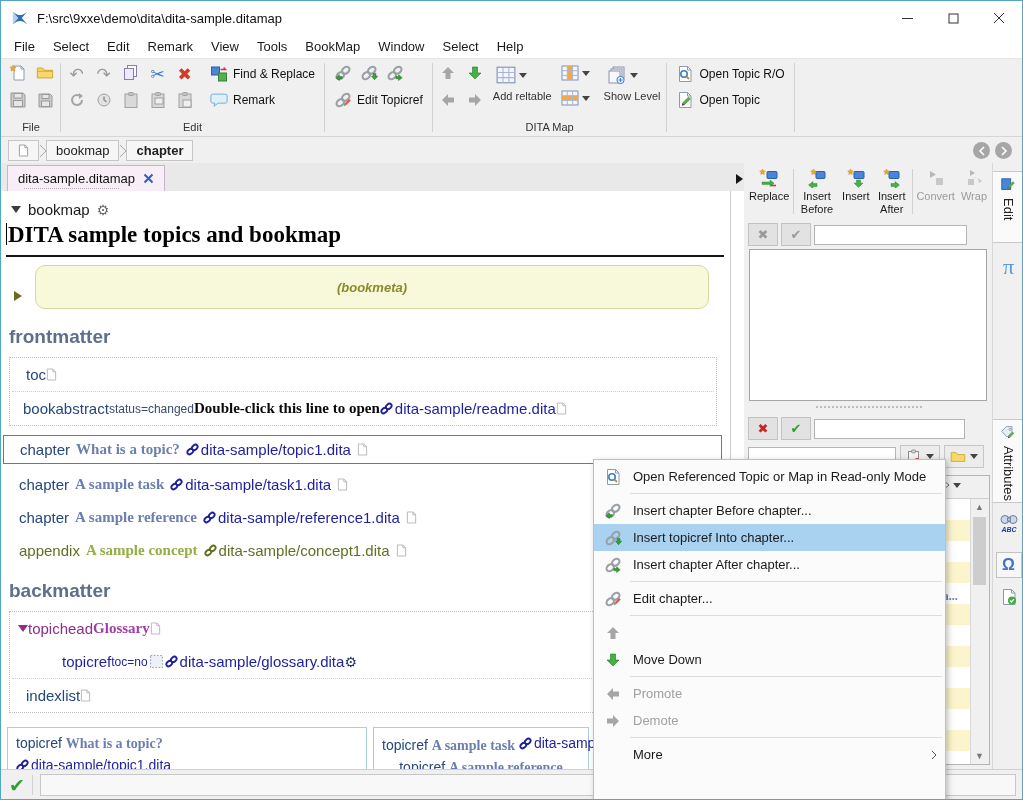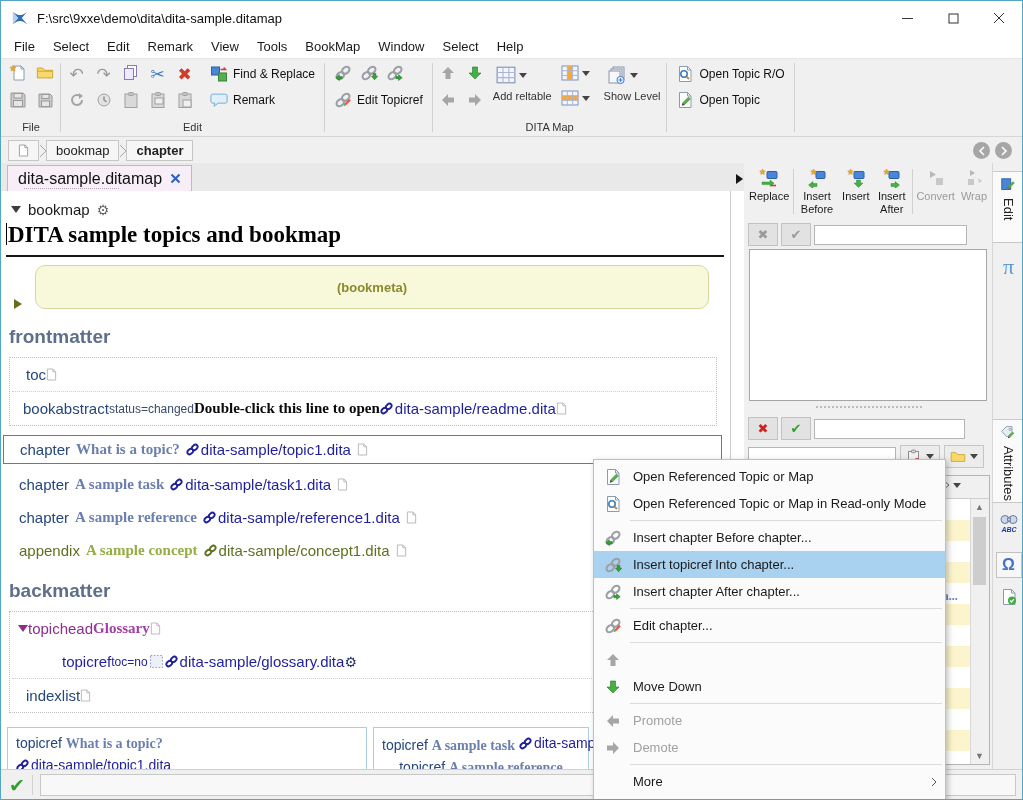--- a/index.html
+++ b/index.html
@@ -30,35 +30,35 @@
   .i18{width:18px;height:18px;} .i16{width:16px;height:16px;} .i20{width:20px;height:20px;}
   .caret{width:8px;height:5px;}
   
   .crumbbar{position:relative;height:27px;background:#f0f0f0;border-bottom:1px solid #d5d5d5;display:flex;align-items:center;padding:0 8px;}
   .crumb{display:flex;align-items:center;height:19px;background:#f6f6f6;border:1px solid #c6c6c6;padding:0 9px;font-size:13px;margin-left:-1px;color:#222;}
   .crumb.current{font-weight:bold;}
   .navcircles{position:absolute;right:10px;top:5px;display:flex;gap:5px;}
   .navc{width:17px;height:17px;border-radius:50%;background:#a6a6a6;display:flex;align-items:center;justify-content:center;}
   
   .tabstrip{position:absolute;left:0;top:162px;width:743px;height:28px;background:#e9e9e9;border-bottom:1px solid #cacaca;}
-  .tab{position:absolute;left:6px;top:2px;height:25px;background:#f7eef7;border:1px solid #c9b3c9;border-bottom:none;display:flex;align-items:center;gap:8px;padding:0 10px;font-size:16px;color:#111;}
+  .tab{position:absolute;left:6px;top:2px;height:25px;background:#f7eef7;border:1px solid #c9b3c9;border-bottom:none;display:flex;align-items:center;gap:8px;padding:0 10px;font-size:13px;color:#111;}
   .tab .dots{position:absolute;bottom:2px;left:16px;width:95px;border-bottom:1px dotted #b5a9b5;}
   .paneltri{position:absolute;left:735px;top:173px;width:0;height:0;border-left:7px solid #151515;border-top:5px solid transparent;border-bottom:5px solid transparent;}
   
   .docarea{position:absolute;left:0;top:190px;width:743px;height:578px;background:#fff;border-right:1px solid #bdbdbd;overflow:hidden;font-size:15px;}
   .docline{position:absolute;left:729px;top:0;bottom:0;border-left:1px solid #cccccc;}
   .bookmap-row{margin:10px 0 0 10px;display:flex;align-items:center;gap:7px;color:#1b1b1b;font-size:15px;}
   .tri-dn{width:0;height:0;border-top:7px solid #3c3c3c;border-left:5px solid transparent;border-right:5px solid transparent;}
   .tri-dn.purple{border-top-color:#8c2e8c;}
   .tri-rt-olive{width:0;height:0;border-left:8px solid #6b6b1f;border-top:5px solid transparent;border-bottom:5px solid transparent;}
   .gear{color:#666;font-size:14px;line-height:1;}
   .gear.navy{color:#22336b;}
   .doc-title{margin:4px 0 0 5px;font-family:"Liberation Serif",serif;font-weight:bold;font-size:23px;color:#000;border-bottom:2px solid #161616;padding-bottom:7px;width:718px;}
   .caret-line{display:inline-block;width:1px;height:22px;background:#000;vertical-align:-3px;margin-right:1px;}
-  .bookmeta-row{display:flex;margin:12px 0 0 13px;align-items:flex-end;}
+  .bookmeta-row{display:flex;margin:12px 0 0 13px;align-items:center;font-style:italic;}
   .bookmeta-box{margin-left:13px;margin-top:-4px;width:672px;height:42px;background:#f8f8da;border:1px solid #d8d89e;border-radius:10px;display:flex;align-items:center;justify-content:center;}
   .bookmeta-box .tx{color:#8a8a2e;font-weight:bold;font-size:13px;}
   .tri-slot{margin-top:14px;}
   .h-section{margin:17px 0 0 8px;font-size:19px;font-weight:bold;color:#5d6f8a;}
   .dbox{margin:9px 0 0 8px;width:708px;border:1px dotted #c0c0c0;box-sizing:border-box;}
   .drow{padding:8px 0 8px 16px;display:flex;align-items:center;}
   .dsep{border-top:1px dotted #cfcfcf;margin:0 2px;}
   .t-tag{color:#25477b;}
   .t-attr{color:#3a4a6b;font-size:12px;}
   .t-title{font-family:"Liberation Serif",serif;font-weight:bold;color:#6b7fae;}
@@ -834,33 +834,20 @@
     <span class="sbsep"></span>
     <div class="sbfield"></div>
   </div>
 
   <div class="cmenu">
     <div class="cmi">
       <span class="ic">
           <svg class="i18" viewBox="0 0 18 18">
             <path d="M3.5 1.5 h8 l3.5 3.5 v11.5 h-11.5 z" fill="#fff" stroke="#8a9bb0"></path>
             <path d="M11.5 1.5 v3.5 h3.5" fill="none" stroke="#8a9bb0"></path>
-            <g transform="rotate(45 9 11)">
-              <rect x="8" y="5" width="2.6" height="8.5" fill="#57b04a" stroke="#3a7d31" stroke-width=".5"></rect>
-              <path d="M8 13.5 h2.6 l-1.3 2.4 z" fill="#333"></path>
-            </g>
-          </svg>
-        </span>
-      <span class="lbl">Open Referenced Topic or Map</span>
-    </div>
-    <div class="cmi">
-      <span class="ic">
-          <svg class="i18" viewBox="0 0 18 18">
-            <path d="M3.5 1.5 h8 l3.5 3.5 v11.5 h-11.5 z" fill="#fff" stroke="#8a9bb0"></path>
-            <path d="M11.5 1.5 v3.5 h3.5" fill="none" stroke="#8a9bb0"></path>
             <circle cx="8" cy="9" r="3.2" fill="none" stroke="#3f7fbf" stroke-width="1.6"></circle>
             <line x1="10.3" y1="11.3" x2="13" y2="14" stroke="#b08a4f" stroke-width="1.8"></line>
           </svg>
         </span>
       <span class="lbl">Open Referenced Topic or Map in Read-only Mode</span>
     </div>
     <div class="cmsep"></div>
     <div class="cmi">
       <span class="ic">
           <svg class="i18" viewBox="0 0 20 20">

